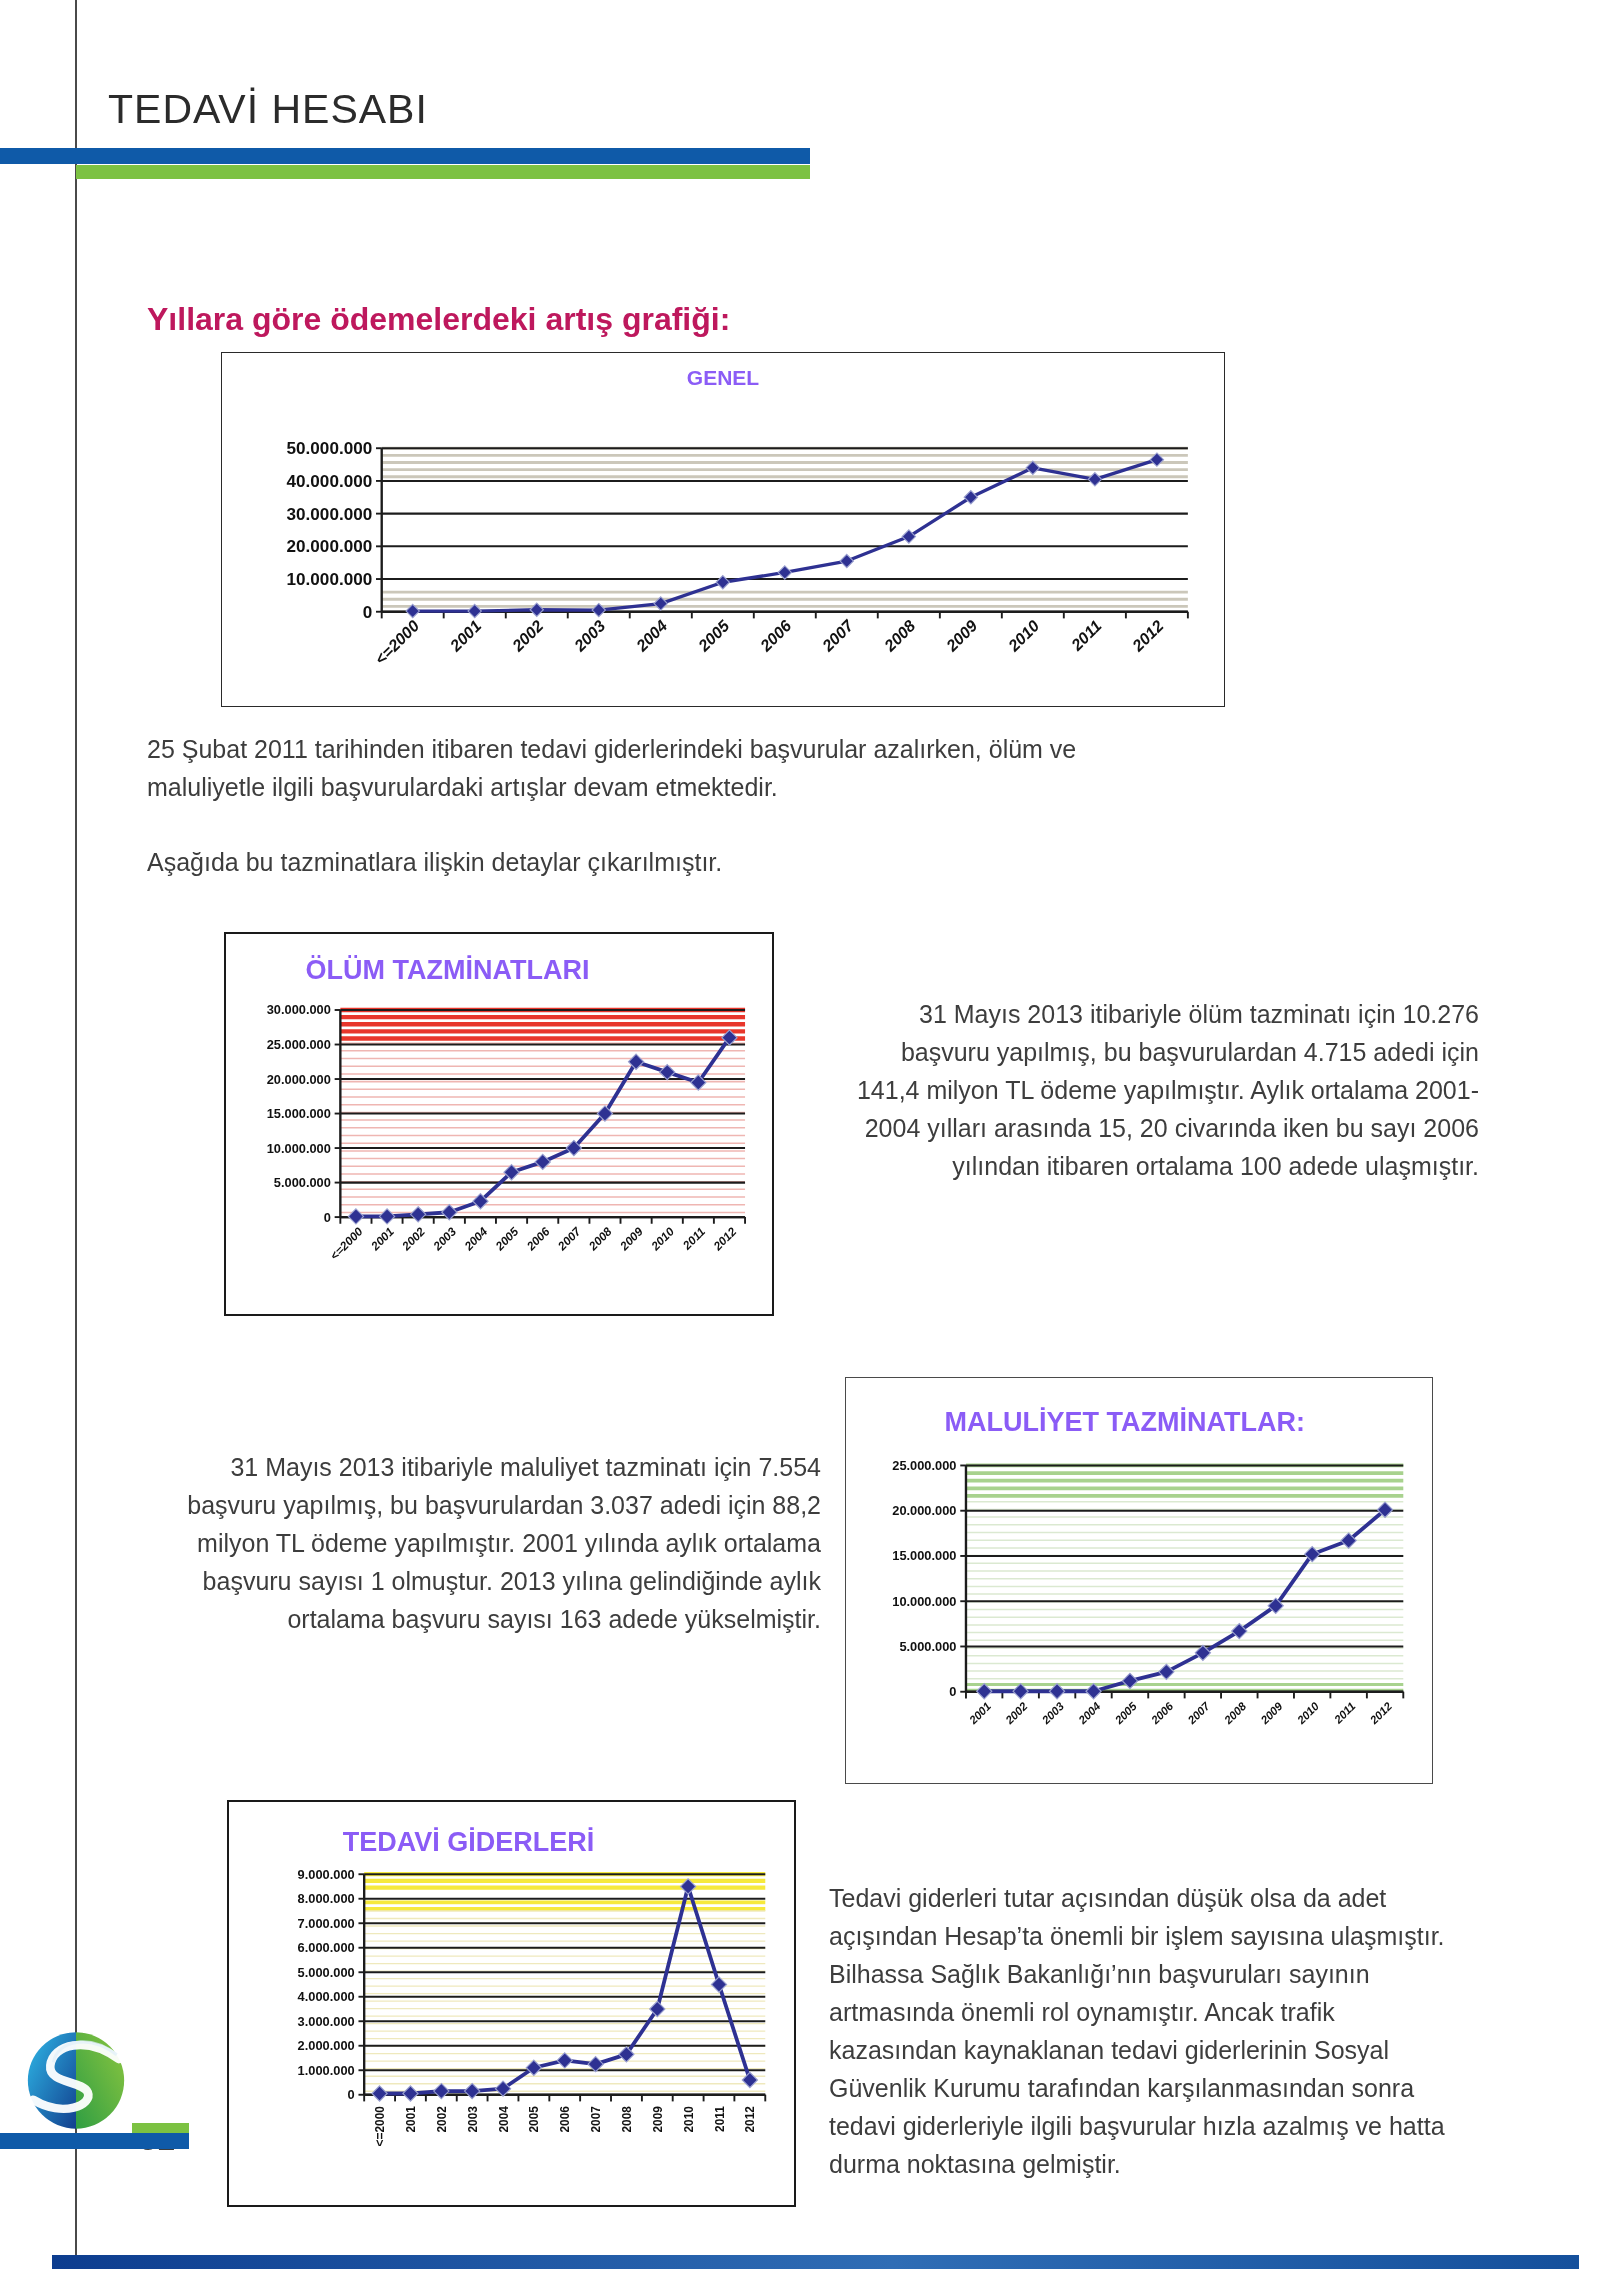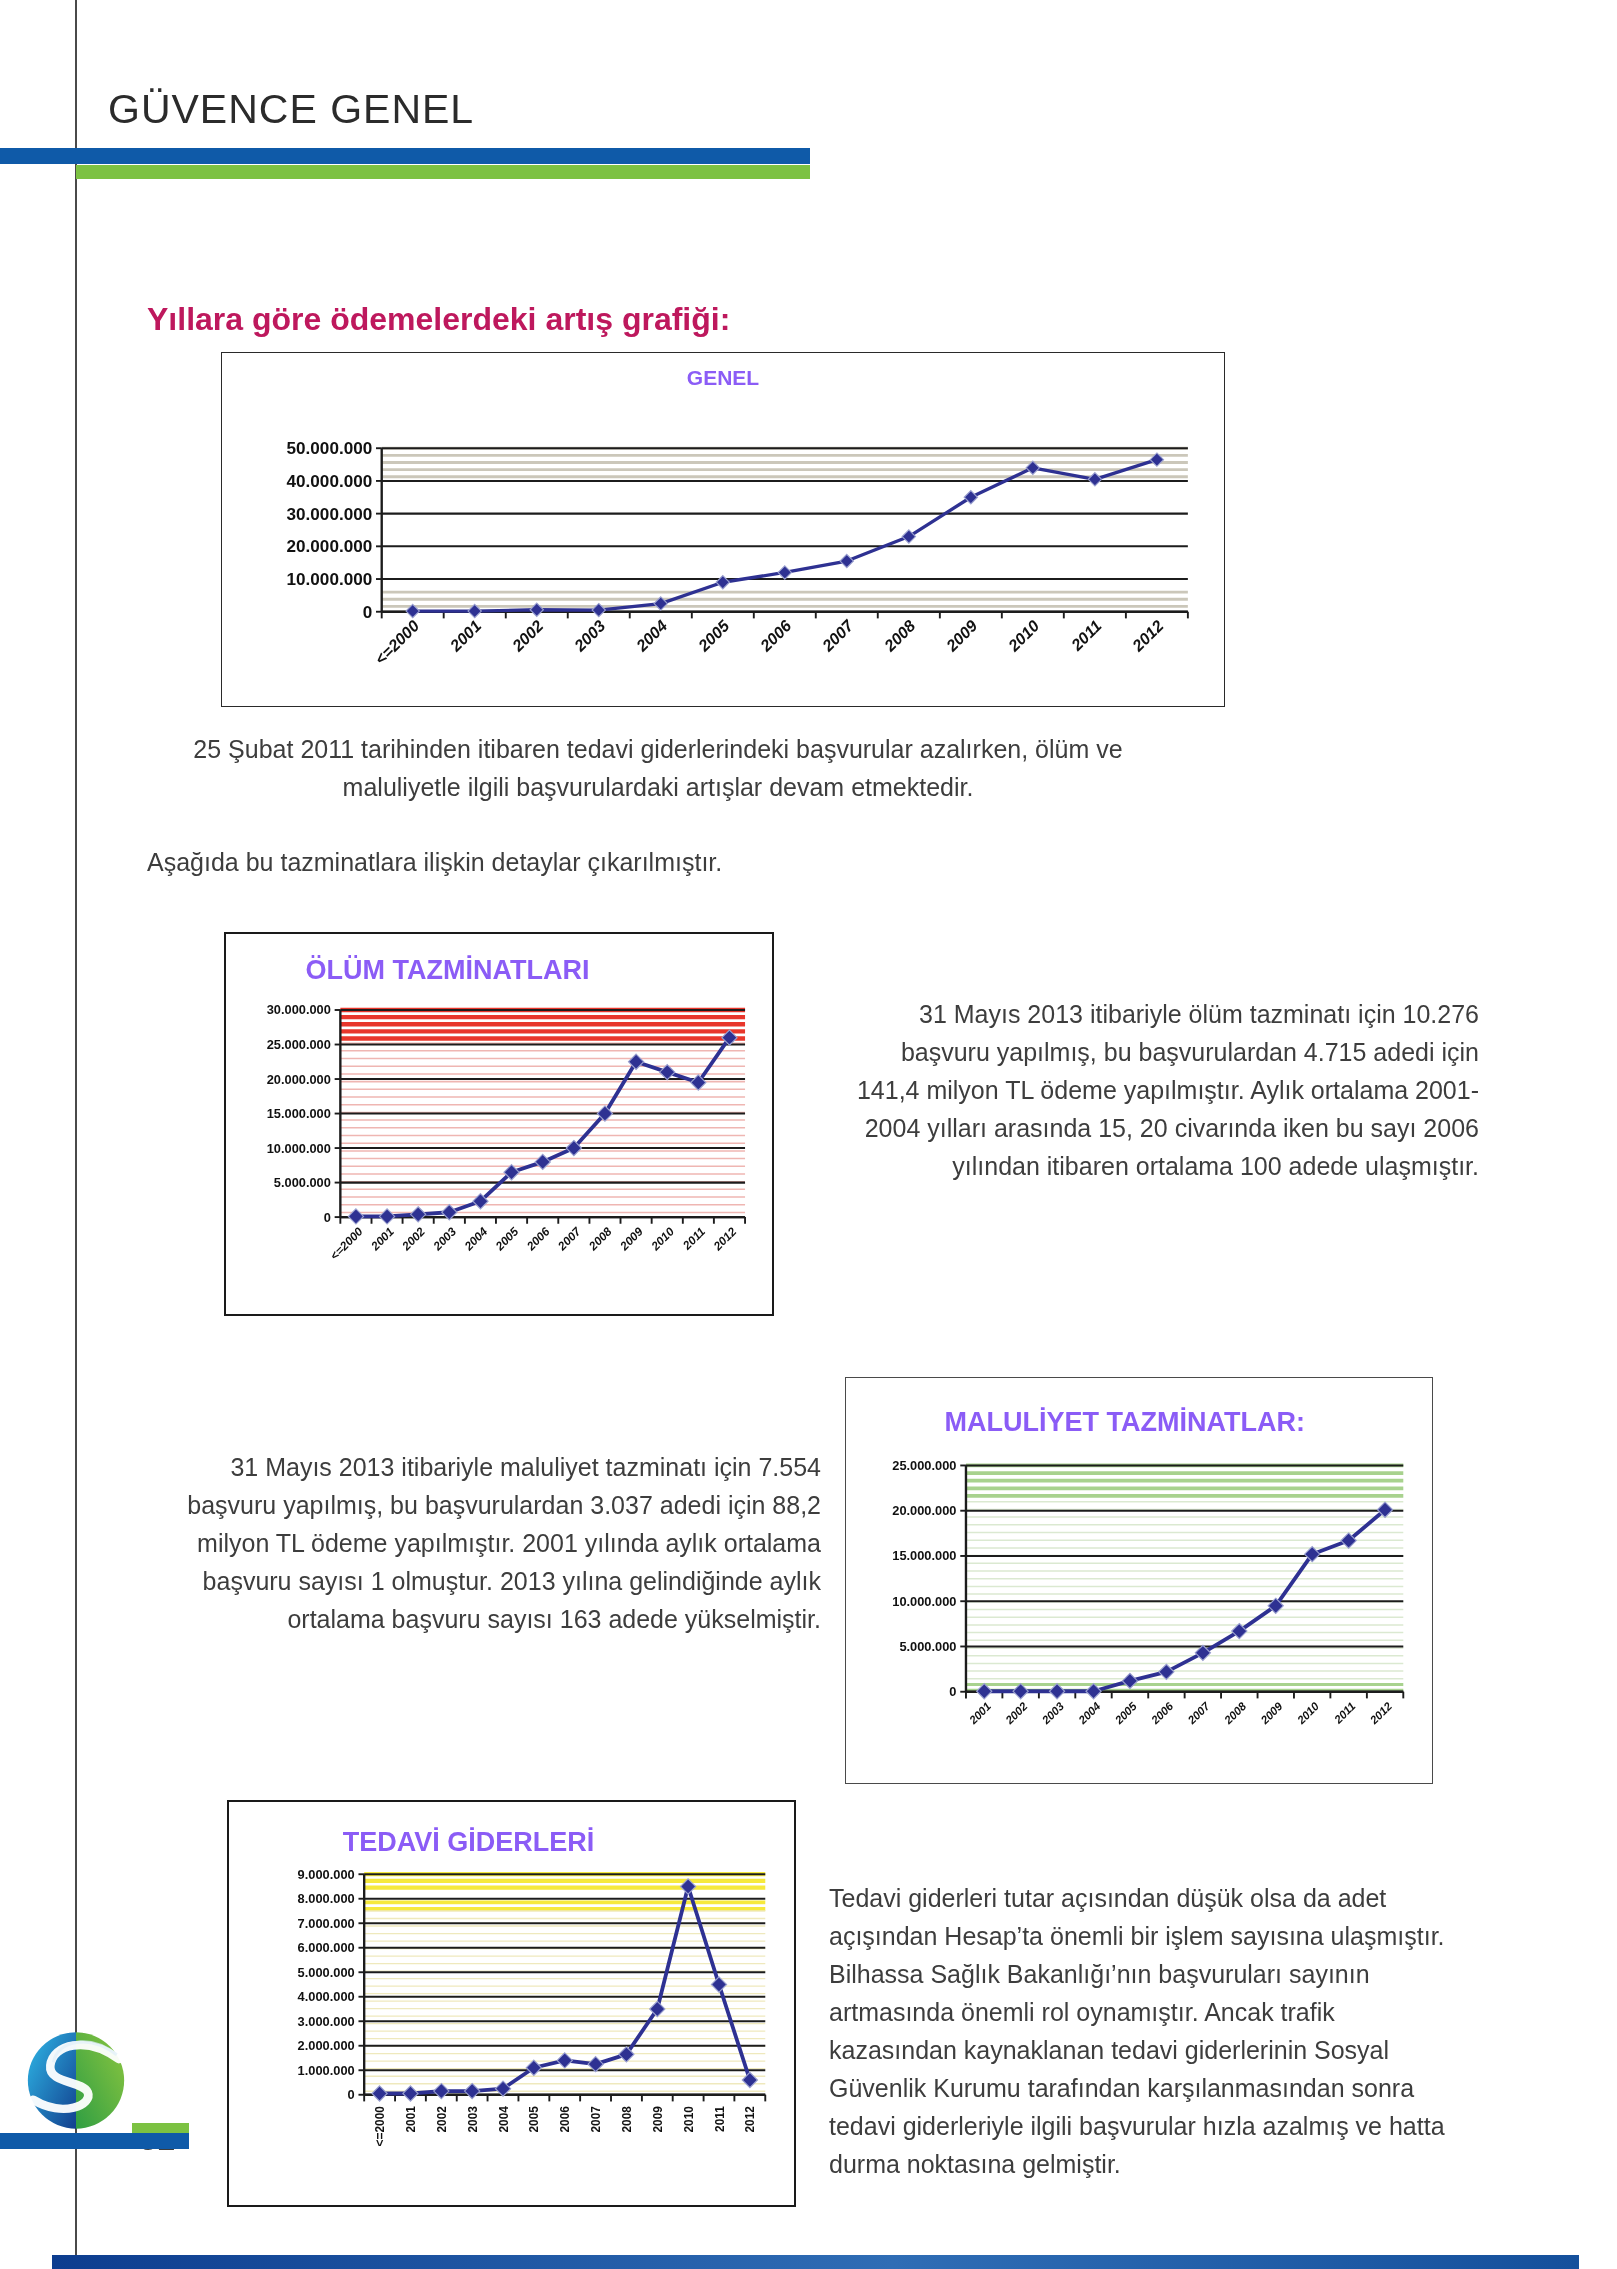--- a/index.html
+++ b/index.html
@@ -5,21 +5,21 @@
   html,body{margin:0;padding:0;background:#ffffff;}
   .page{position:relative;width:1618px;height:2269px;background:#ffffff;overflow:hidden;
         font-family:"Liberation Sans", sans-serif;}
   .abs{position:absolute;}
   .vrule{left:75px;top:0;width:1.9px;height:2269px;background:#4a4a4a;}
   .hdr-title{left:108px;top:86px;font-size:41px;letter-spacing:1px;color:#2b2b2b;}
   .hdr-blue{left:0;top:148px;width:810px;height:16px;background:#0f5aa8;}
   .hdr-green{left:76px;top:165px;width:734px;height:14.3px;background:#7cc242;}
   .sec-title{left:147px;top:301px;font-size:32px;font-weight:bold;color:#be185d;}
   .body{margin:0;font-size:25px;line-height:38px;color:#3d3d3d;}
-  .p1{left:147px;top:730px;width:1022px;text-align:center;}
+  .p1{left:147px;top:730px;width:1022px;}
   .p2{left:147px;top:843px;width:1022px;}
   .olum-text{left:851px;top:995px;width:628px;text-align:right;}
   .mal-text{left:150px;top:1448px;width:671px;text-align:right;}
   .ted-text{left:829px;top:1879px;width:628px;}
   .chart-box{background:#ffffff;}
   .box-genel{left:221px;top:352px;width:1002px;height:353px;border:1.9px solid #2a2a2a;}
   .box-olum{left:224px;top:932px;width:546px;height:380px;border:2.9px solid #1a1a1a;}
   .box-mal{left:845px;top:1377px;width:586px;height:405px;border:1.9px solid #4a4a4a;}
   .box-ted{left:227px;top:1800px;width:565px;height:403px;border:2.9px solid #1a1a1a;}
   .chart-title{position:absolute;left:0;width:100%;text-align:center;color:#8b5cf6;font-weight:bold;}
@@ -35,21 +35,21 @@
   .foot-bar{left:52px;top:2255px;width:1527px;height:14.3px;
             background:linear-gradient(90deg,#0d3d8f 0%,#2f6db5 55%,#15509c 100%);}
 </style>
 </head>
 <body>
 
 <div class="page">
 
   <div class="abs vrule"></div>
 
-  <div class="abs hdr-title">GÜVENCE GENEL</div>
+  <div class="abs hdr-title">TEDAVİ HESABI</div>
   <div class="abs hdr-blue"></div>
   <div class="abs hdr-green"></div>
 
   <div class="abs sec-title">Yıllara göre ödemelerdeki artış grafiği:</div>
 
   <div class="abs chart-box box-genel">
     <div class="chart-title t-genel">GENEL</div>
     <svg class="chart-svg" width="1002" height="353" viewBox="0 0 1054 371">
         <line x1="168" x2="1016" y1="100.0" y2="100.0" stroke="#cbc7ba" stroke-width="3"></line>
         <line x1="168" x2="1016" y1="107.5" y2="107.5" stroke="#cbc7ba" stroke-width="3"></line>

